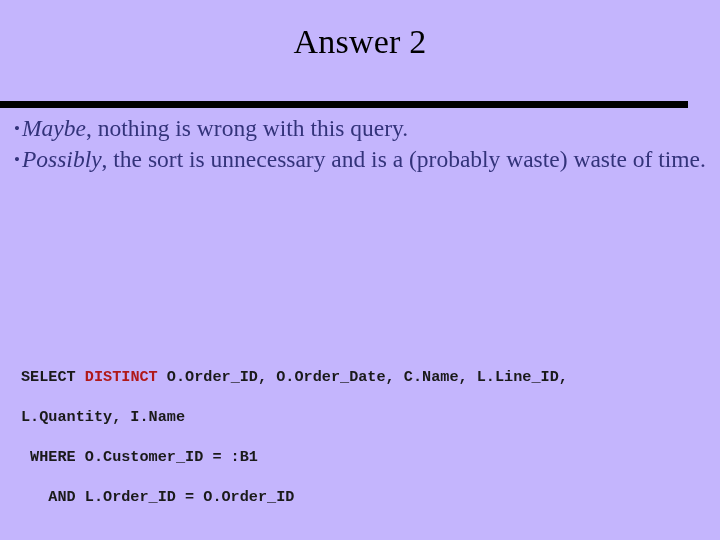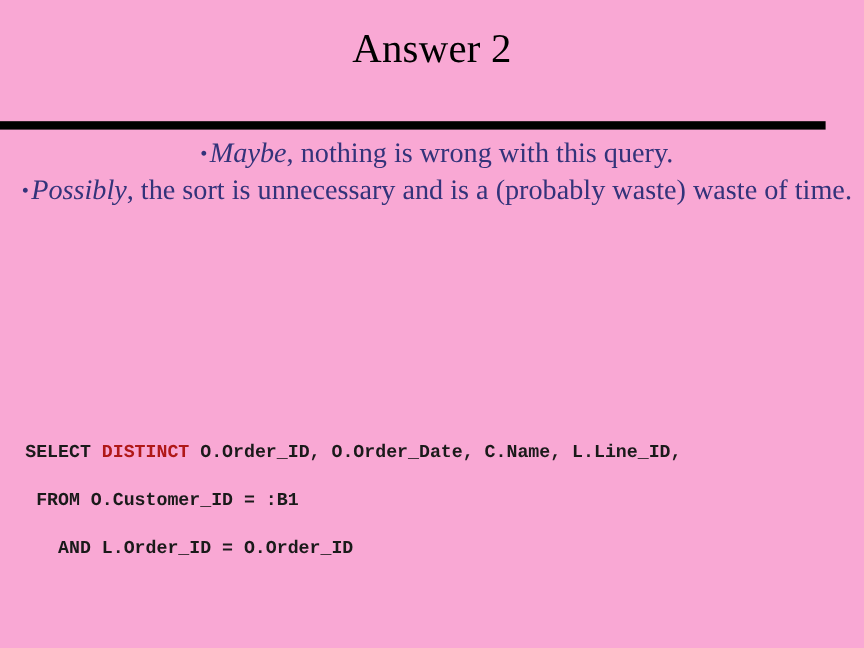--- a/index.html
+++ b/index.html
@@ -12,21 +12,21 @@
     width: 720px;
     height: 540px;
     overflow: hidden;
     font-family: "Liberation Serif", "DejaVu Serif", serif;
     -webkit-font-smoothing: none;
   }
   .slide {
     position: relative;
     width: 720px;
     height: 540px;
-    background: #f9a8d4;
+    background: #c4b5fd;
   }
 
   
   .title-area {
     position: absolute;
     left: 0;
     top: 22px;
     width: 720px;
     text-align: center;
   }
@@ -61,21 +61,20 @@
   .bullet {
     position: relative;
     font-family: "Liberation Serif", "DejaVu Serif", serif;
     font-size: 23.5px;
     line-height: 31px;
     color: #33337a;
     margin: 0;
     padding-left: 13px;
     text-indent: -13px;
     white-space: normal;
-    text-align: center;
   }
   .bullet .dot {
     font-size: 17px;
     line-height: 0;
     vertical-align: 0.14em;
     padding-right: 2px;
     color: #33337a;
   }
   .em {
     font-style: italic;
@@ -124,19 +123,20 @@
 
   <div class="title-rule"></div>
 
   <div class="body-area">
     <p class="bullet"><span class="dot">•</span><span class="em">Maybe</span><span>, nothing is wrong with this query.</span></p>
     <p class="bullet"><span class="dot">•</span><span class="em">Possibly</span><span>, the sort is unnecessary and is a (probably waste) waste of time.</span></p>
   </div>
 
   <div class="sql-area">
     <pre class="sql-block"><span class="sql-line"><span>SELECT </span><span class="sql-kw-red">DISTINCT</span><span> O.Order_ID, O.Order_Date, C.Name, L.Line_ID,</span></span>
-<span class="sql-line"><span> FROM O.Customer_ID = :B1</span></span>
+<span class="sql-line"><span>L.Quantity, I.Name</span></span>
+<span class="sql-line"><span> WHERE O.Customer_ID = :B1</span></span>
 <span class="sql-line"><span>   AND L.Order_ID = O.Order_ID</span></span>
 
 </pre>
   </div>
 
 </div>
 
 </body></html>

